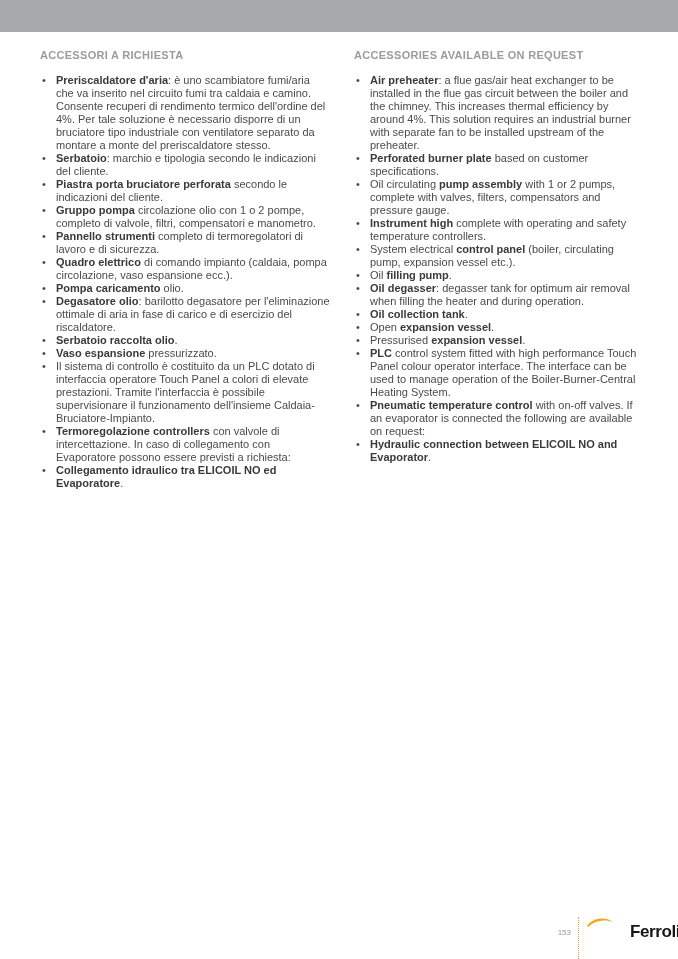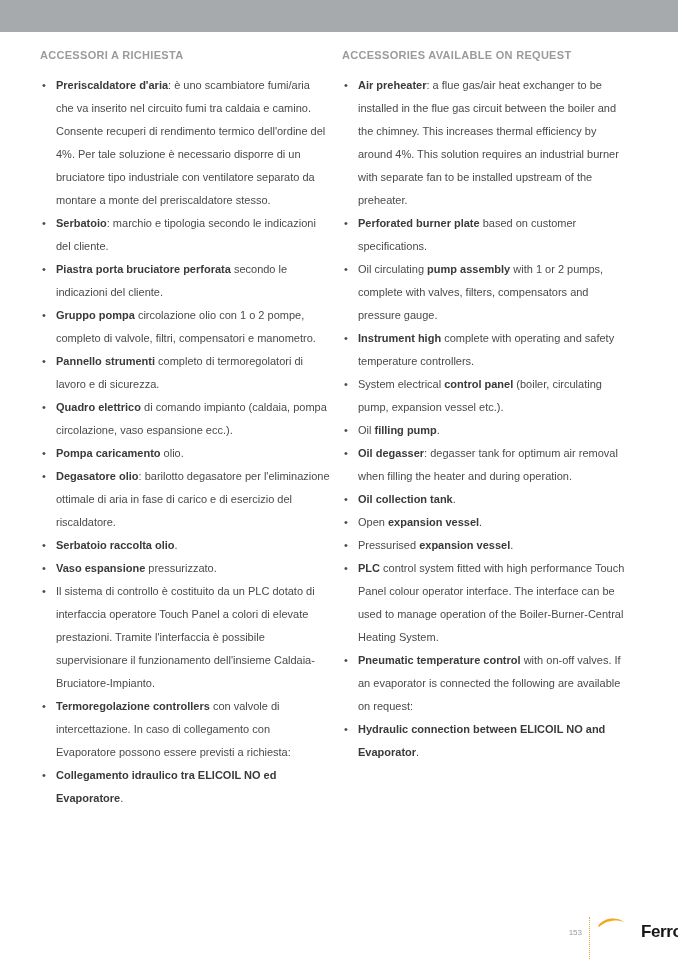--- a/index.html
+++ b/index.html
@@ -20,21 +20,21 @@
     width: 678px;
     height: 32px;
     background: #a7aaac;
   }
   .content {
     position: absolute;
     top: 32px;
     left: 40px;
     width: 602px;
     display: flex;
-    gap: 12px;
+    gap: 24px;
   }
   .col {
     width: 290px;
     flex: 0 0 290px;
   }
   .col-heading {
     margin: 17px 0 0 0;
     font-size: 11px;
     font-weight: bold;
     letter-spacing: 0.3px;
@@ -42,37 +42,37 @@
   }
   ul.bullets {
     list-style: none;
     margin: 13px 0 0 0;
     padding: 0;
   }
   ul.bullets li {
     position: relative;
     padding-left: 16px;
     font-size: 11px;
-    line-height: 23px;
+    line-height: 13px;
     color: #4a4a4a;
   }
   ul.bullets li::before {
     content: "\2022";
     position: absolute;
     left: 2px;
     top: 0;
     color: #4a4a4a;
   }
   ul.bullets .b {
     font-weight: bold;
     color: #3a3a3a;
   }
   .footer {
     position: absolute;
-    right: 0;
+    right: 11px;
     bottom: 0;
     width: 200px;
     height: 48px;
   }
   .page-num {
     position: absolute;
     right: 96px;
     bottom: 22px;
     font-size: 8px;
     color: #9b9b9b;

